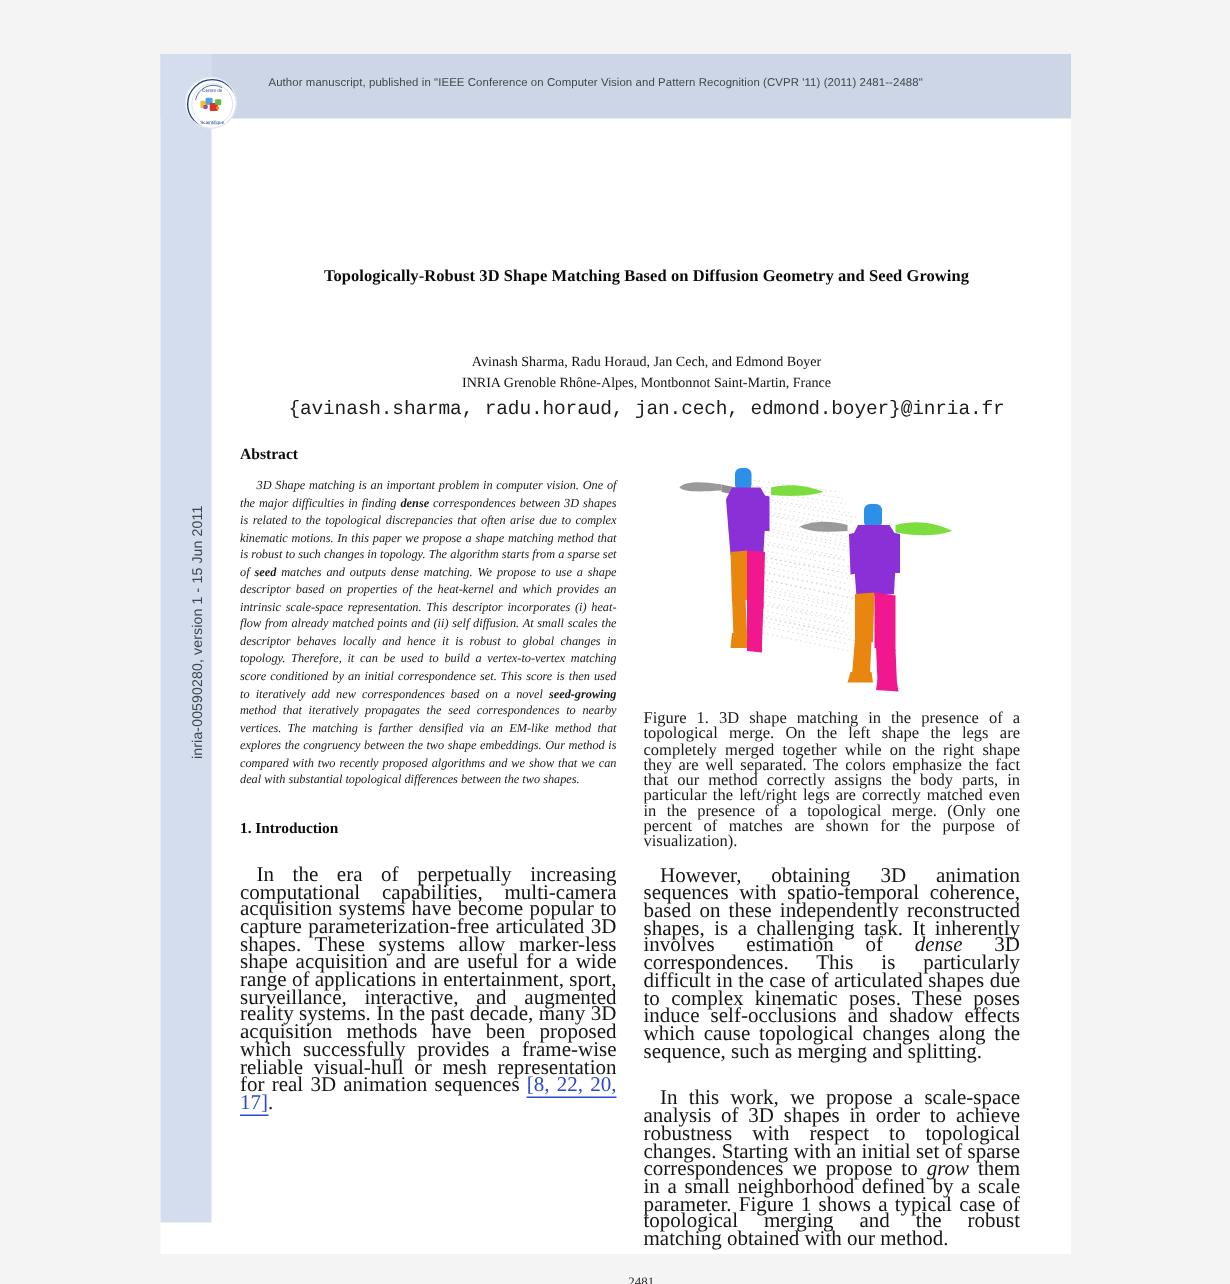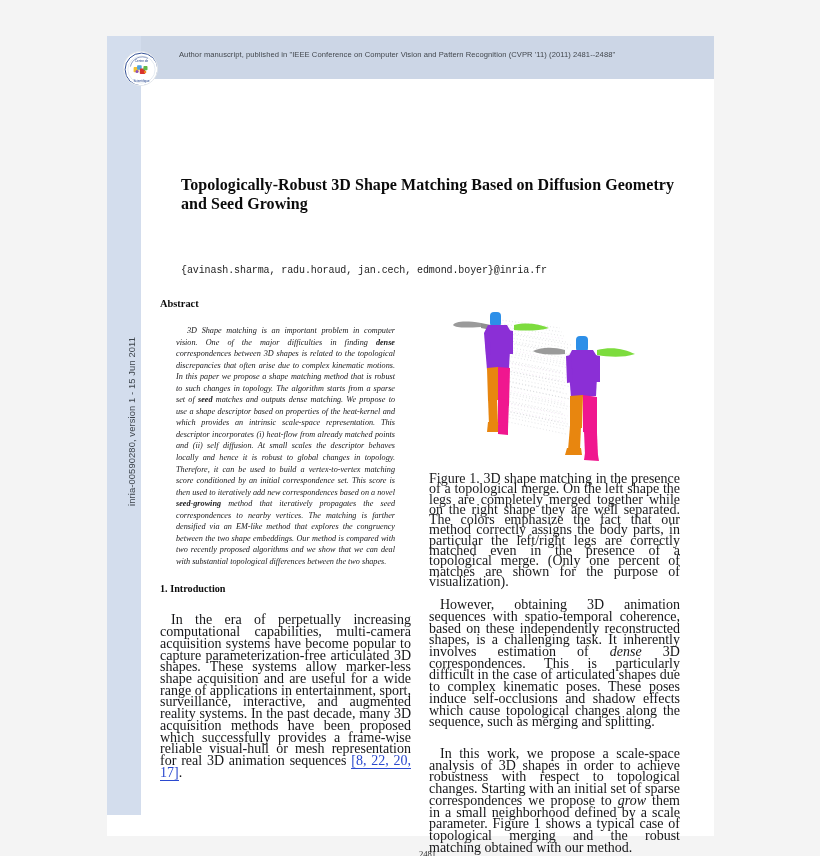--- a/index.html
+++ b/index.html
@@ -94,46 +94,46 @@
     top: 43px;
     width: 573px;
     height: 757px;
   }
 
   #title {
     position: absolute;
     left: 40px;
     top: 96px;
     width: 500px;
-    text-align: left;
+    text-align: center;
     font-weight: bold;
-    font-size: 16px;
+    font-size: 11px;
     line-height: 19px;
     color: #0b0b0b;
     letter-spacing: .05px;
   }
 
   #authors {
     position: absolute;
     left: 40px;
     top: 157px;
     width: 500px;
     text-align: center;
     font-size: 9.4px;
     line-height: 13.6px;
     color: #121212;
   }
   #emails {
     position: absolute;
     left: 40px;
     top: 186px;
     width: 500px;
-    text-align: left;
+    text-align: center;
     font-family: "Liberation Mono", monospace;
-    font-size: 10px;
+    font-size: 13px;
     color: #1b1b1b;
     letter-spacing: -.1px;
   }
 
   
   .col {
     position: absolute;
     top: 219px;
     width: 251px;
   }
@@ -147,49 +147,49 @@
     color: #0d0d0d;
   }
   .abstract-head {
     margin: 0 0 9px 0;
     text-align: left;
     font-size: 10.4px;
     font-weight: bold;
     color: #0d0d0d;
   }
   p.abs {
-    margin: 16px;
+    margin: 0;
     font-style: italic;
     font-size: 8.2px;
     line-height: 11.55px;
     text-align: justify;
     text-indent: 11px;
     color: #18181a;
   }
   p.body {
     margin: 0 0 9px 0;
     font-size: 14px;
     line-height: 11.7px;
     text-align: justify;
     text-indent: 11px;
     color: #161618;
   }
   p.body:last-child { margin-bottom: 0; margin-top: 20px; }
   p.caption {
     margin: 0 0 12px 0;
-    font-size: 14px;
+    font-size: 11px;
     line-height: 10.3px;
     text-align: justify;
     color: #1a1a1c;
   }
   .b  { font-weight: bold; font-style: italic; }
   .it { font-style: italic; }
   .cite { color: #2b49cf; border-bottom: .6px solid #2b49cf; }
 
-  #intro-head { }
+  #intro-head { margin-top: 21px; }
 
   
   #figure {
     position: relative;
     width: 251px;
     height: 166px;
     background: #ffffff;
     margin-bottom: 10px;
   }
   #figure svg { display: block; }
@@ -233,20 +233,22 @@
         <circle cx="13.0" cy="19.4" r="1.5" fill="#8a4fbf"></circle>
         <circle cx="21.1" cy="20.0" r="1.2" fill="#f08a1d"></circle>
       </svg>
     </div>
 
     <div id="doc">
 
       <div id="title">Topologically-Robust 3D Shape Matching Based on Diffusion Geometry and Seed Growing</div>
 
       <div id="authors">
+        <div>Avinash Sharma, Radu Horaud, Jan Cech, and Edmond Boyer</div>
+        <div>INRIA Grenoble Rhône-Alpes, Montbonnot Saint-Martin, France</div>
       </div>
       <div id="emails">{avinash.sharma, radu.horaud, jan.cech, edmond.boyer}@inria.fr</div>
 
       <div id="col-left" class="col">
 
         <div class="abstract-head">Abstract</div>
 
         <p class="abs"><span>3D Shape matching is an important problem in computer vision. One of the major difficulties in finding </span><span class="b">dense</span><span> correspondences between 3D shapes is related to the topological discrepancies that often arise due to complex kinematic motions. In this paper we propose a shape matching method that is robust to such changes in topology. The algorithm starts from a sparse set of </span><span class="b">seed</span><span> matches and outputs dense matching. We propose to use a shape descriptor based on properties of the heat-kernel and which provides an intrinsic scale-space representation. This descriptor incorporates (i) heat-flow from already matched points and (ii) self diffusion. At small scales the descriptor behaves locally and hence it is robust to global changes in topology. Therefore, it can be used to build a vertex-to-vertex matching score conditioned by an initial correspondence set. This score is then used to iteratively add new correspondences based on a novel </span><span class="b">seed-growing</span><span> method that iteratively propagates the seed correspondences to nearby vertices. The matching is farther densified via an EM-like method that explores the congruency between the two shape embeddings. Our method is compared with two recently proposed algorithms and we show that we can deal with substantial topological differences between the two shapes.</span></p>
 
         <h2 class="section" id="intro-head">1. Introduction</h2>

